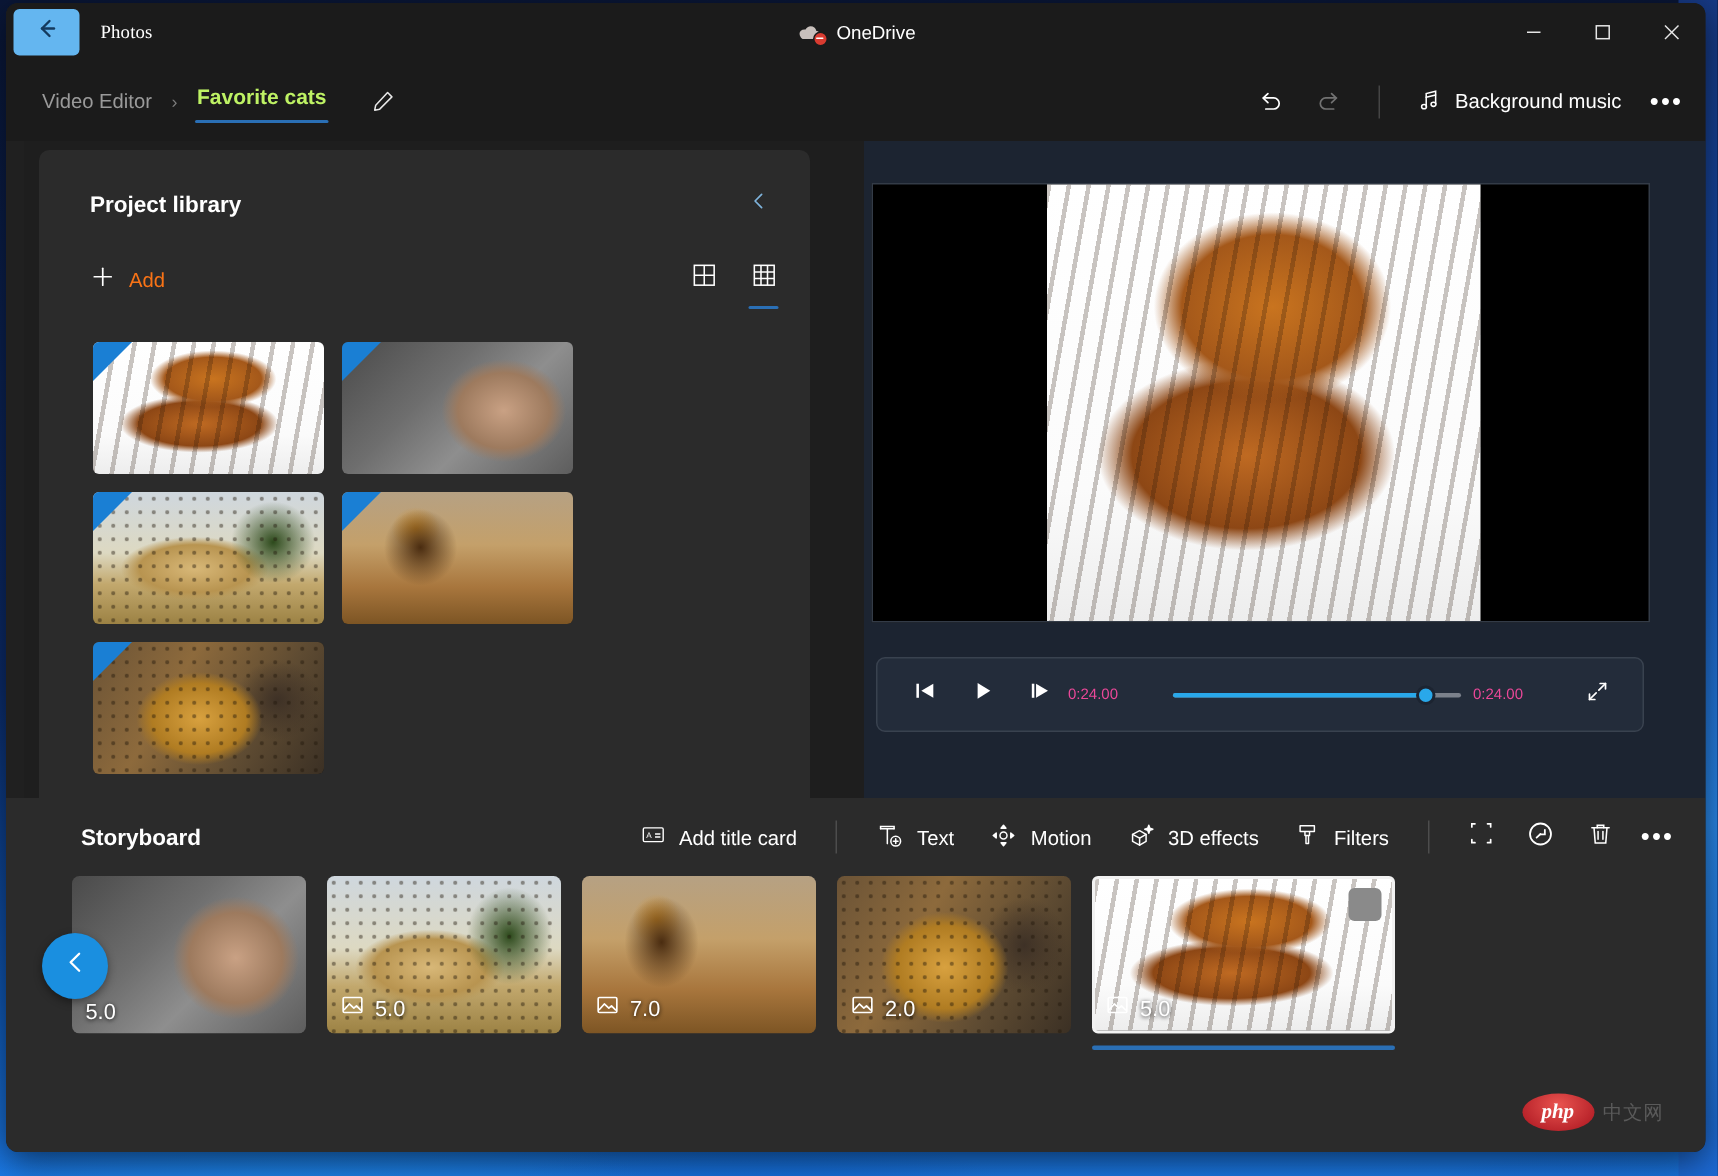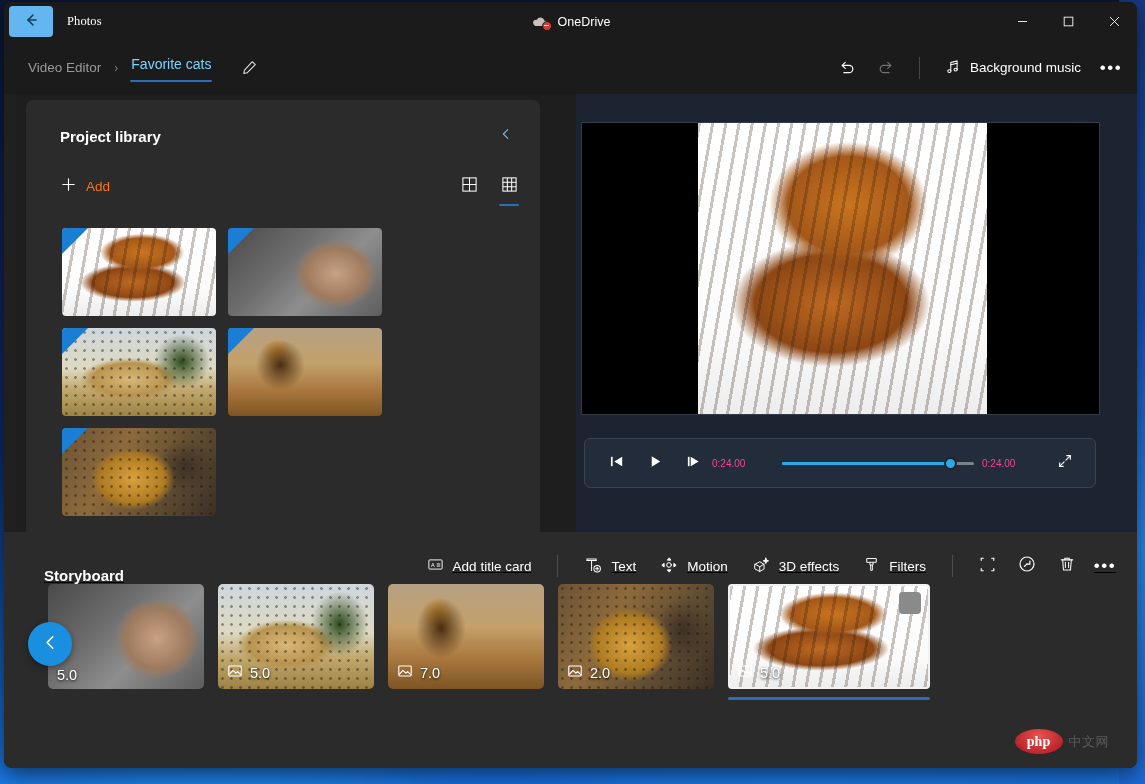--- a/index.html
+++ b/index.html
@@ -84,21 +84,21 @@
     height: 53px; background: #1b1b1b;
     display: flex; align-items: center; position: relative;
     padding: 0 8px 0 0;
   }
   .breadcrumb { display: flex; align-items: center; padding-left: 18px; gap: 3px; }
   .bc-item {
     font-size: 13.5px; color: #9a9a9a; padding: 4px 6px; cursor: pointer;
   }
   .bc-sep { color: #7d7d7d; font-size: 12px; padding: 0 4px; }
   .bc-current {
-    font-size: 14px; color: #7dd3fc; font-weight: 400;
+    font-size: 14px; color: #bef264; font-weight: 700;
     padding: 4px 6px 11px 6px; position: relative; cursor: pointer;
   }
   .bc-current::after {
     content: ""; position: absolute; left: 5px; right: 5px; bottom: 1px;
     height: 2.5px; background: #2a6fb5; border-radius: 2px;
   }
   .edit-icon {
     margin-left: 14px; width: 30px; height: 30px; cursor: pointer;
     display: flex; align-items: center; justify-content: center;
   }
@@ -215,21 +215,21 @@
     width: 34px; height: 34px; display: flex; align-items: center;
     justify-content: center; cursor: pointer; border-radius: 4px; margin-left: 4px;
   }
 
   
   .storyboard {
     position: absolute; left: 0; right: 0; top: 530px; bottom: 0;
     background: #2b2b2b; border-radius: 0 0 8px 8px;
   }
   .sb-bar {
-    height: 52px; display: flex; align-items: flex-end; padding: 0 14px 0 40px; text-decoration: underline;
+    height: 52px; display: flex; align-items: center; padding: 0 14px 0 50px;
   }
   .sb-title { font-size: 15px; font-weight: 600; color: #ffffff; }
   .sb-tools { margin-left: auto; display: flex; align-items: center; }
   .sb-divider { width: 1px; height: 22px; background: #4d4d4d; margin: 0 14px; }
   .sb-strip {
     position: relative; padding: 0 0 0 44px; display: flex; gap: 14px;
   }
   .sb-item {
     width: 156px; height: 105px; border-radius: 5px; position: relative;
     overflow: visible; cursor: pointer; text-align: center;
@@ -262,21 +262,21 @@
     display: flex; align-items: center; justify-content: center;
     box-shadow: 0 2px 6px rgba(0,0,0,.4);
   }
   .php-mark {
     position: absolute; right: 28px; bottom: 14px;
     display: flex; align-items: center; gap: 6px; z-index: 12;
   }
   .php-logo {
     width: 48px; height: 25px; border-radius: 50%/50%;
     background: radial-gradient(ellipse at 50% 30%, #e9534f 0%, #b8232a 75%);
-    color: #fff; font-weight: bold; font-size: 14px;
+    color: #fff; font-style: italic; font-weight: bold; font-size: 14px;
     display: flex; align-items: center; justify-content: center;
     font-family: "Liberation Serif", serif;
   }
   .php-word { font-size: 13px; color: #5a5a5a; letter-spacing: .5px; }
 
   
   .pic-tiger-white { background:
       radial-gradient(ellipse 38% 30% at 52% 28%, #c9741f 0%, #a4581a 55%, rgba(164,88,26,0) 72%),
       radial-gradient(ellipse 44% 28% at 46% 62%, #bf6a22 0%, #8d4715 60%, rgba(141,71,21,0) 78%),
       linear-gradient(180deg,#ffffff 0%, #fbfbfb 70%, #ededed 100%); }

